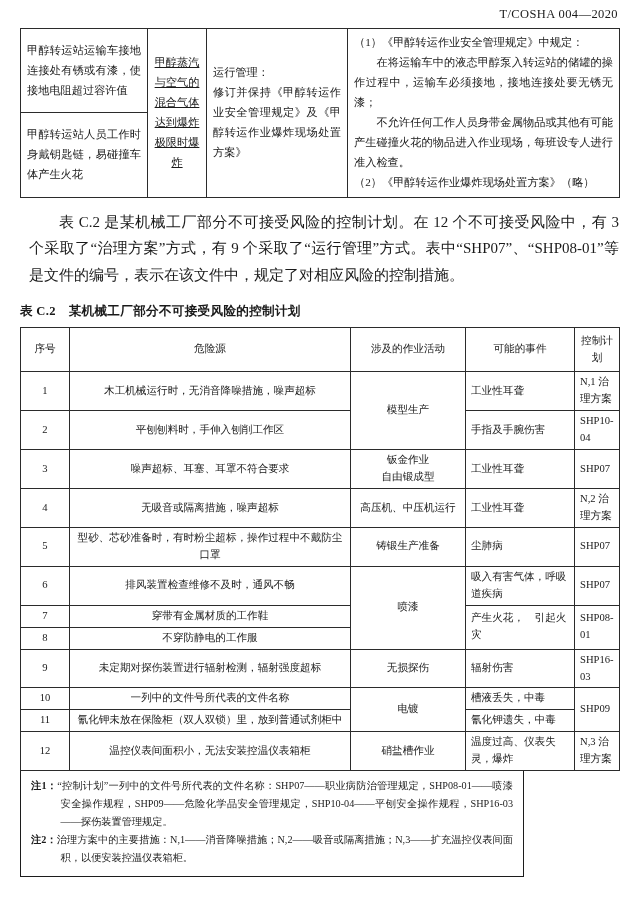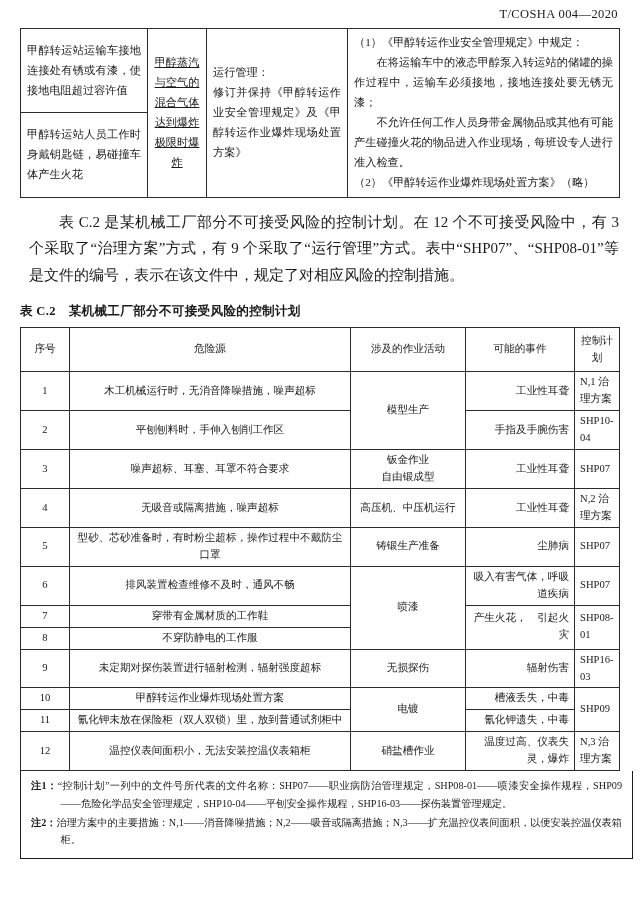--- a/index.html
+++ b/index.html
@@ -92,29 +92,29 @@
     border: 1.6px solid #1c1c1c;
   }
   .main-table td, .main-table th {
     font-size: 10.6px;
     line-height: 1.6;
     padding: 2px 5px;
   }
   .col-no   { width: 40px;  text-align: center; }
   .col-haz  { width: 272px; text-align: center; }
   .col-act  { width: 106px; text-align: center; }
-  .col-evt  { width: 100px; text-align: right; }
+  .col-evt  { width: 100px; }
   .col-plan { width: auto; }
   .main-table thead td { text-align: center; padding: 5px 4px; }
 
   
   .notes {
     border: 1.6px solid #1c1c1c;
     border-top: none;
-    width: 613px;
+    width: 504px;
     box-sizing: border-box;
     padding: 6px 10px 8px 10px;
   }
   .note-line {
     font-size: 10.2px;
     line-height: 1.74;
     text-align: justify;
     padding-left: 2.9em;
     text-indent: -2.9em;
     margin: 0 0 1px 0;
@@ -233,21 +233,21 @@
       <tr>
         <td class="col-no">9</td>
         <td class="col-haz">未定期对探伤装置进行辐射检测，辐射强度超标</td>
         <td class="col-act">无损探伤</td>
         <td class="col-evt">辐射伤害</td>
         <td class="col-plan">SHP16-03</td>
       </tr>
 
       <tr>
         <td class="col-no">10</td>
-        <td class="col-haz">甲醇转运作业爆炸现场处置方案</td>
+        <td class="col-haz">一列中的文件号所代表的文件名称</td>
         <td class="col-act" rowspan="2">电镀</td>
         <td class="col-evt">槽液丢失，中毒</td>
         <td class="col-plan" rowspan="2">SHP09</td>
       </tr>
 
       <tr>
         <td class="col-no">11</td>
         <td class="col-haz">氰化钾未放在保险柜（双人双锁）里，放到普通试剂柜中</td>
         <td class="col-evt">氰化钾遗失，中毒</td>
       </tr>

